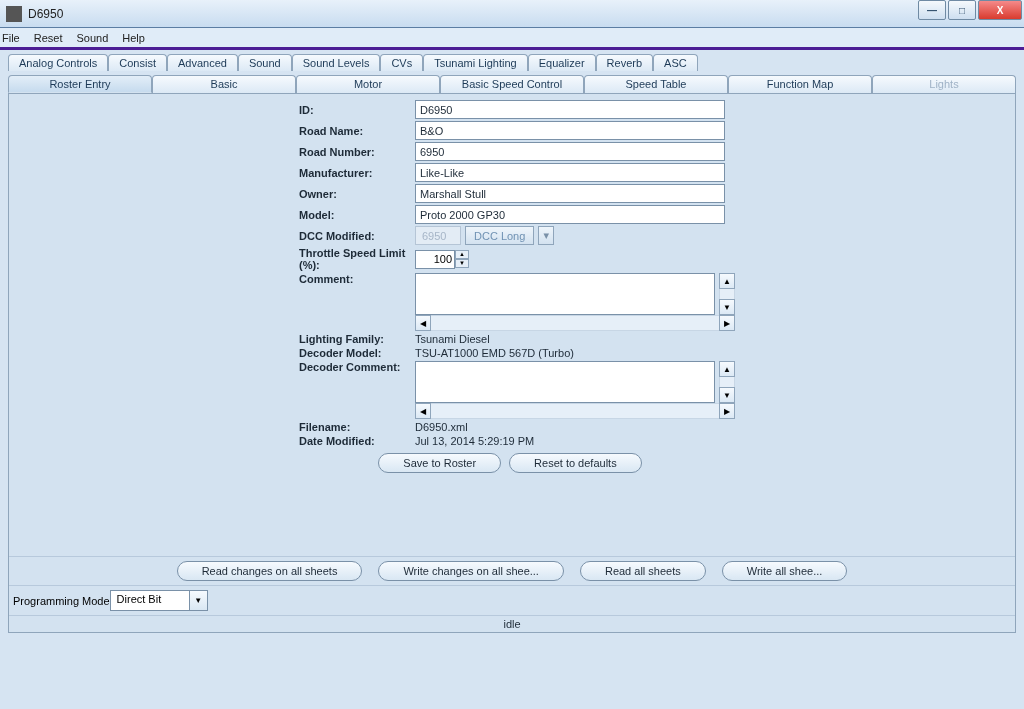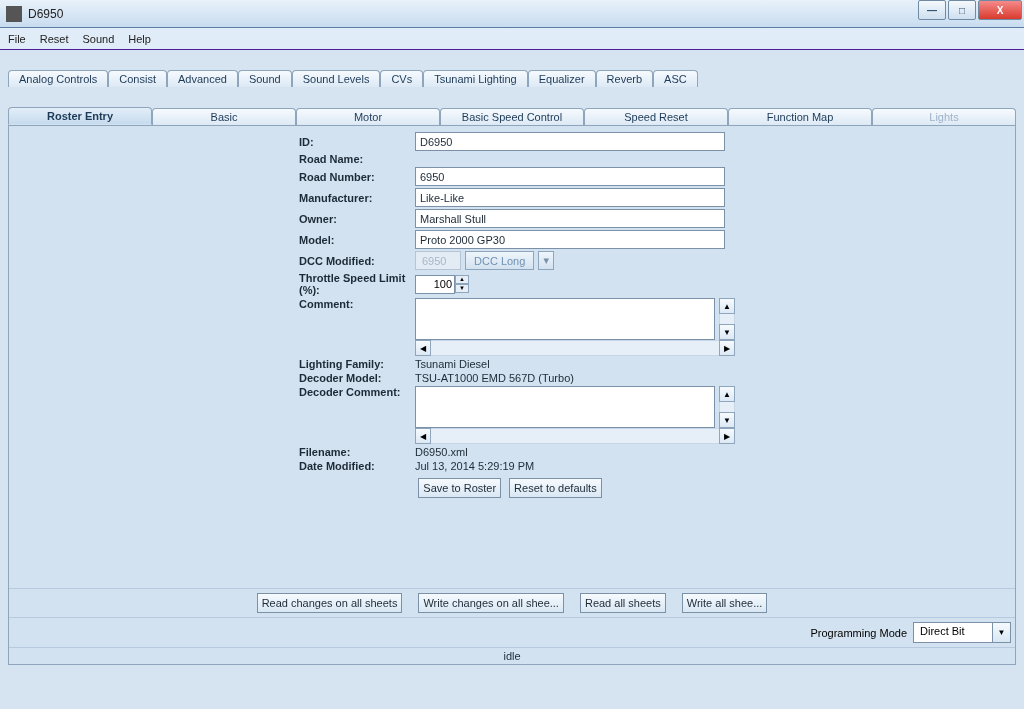--- a/index.html
+++ b/index.html
@@ -6,28 +6,28 @@
 body { background: #d6e4f2; overflow: hidden; }
 
 .titlebar { height: 28px; background: linear-gradient(#e8f1fa, #c8dcf0); border-bottom: 1px solid #5b7da3; display: flex; align-items: center; padding-left: 6px; position: relative; }
 .titlebar .icon { width: 16px; height: 16px; background: #555; margin-right: 6px; display:inline-block; }
 .titlebar .title { font-size: 12px; color: #222; }
 .winbtns { position: absolute; right: 2px; top: 0; display:flex; }
 .winbtn { width: 28px; height: 20px; border: 1px solid #6f8aa3; margin-left: 2px; display:flex; align-items:center; justify-content:center; font-size: 10px; font-weight:bold; border-radius: 2px; }
 .winbtn.min, .winbtn.max { background: linear-gradient(#f5f9fc,#cedff0); color:#33506d; }
 .winbtn.close { background: linear-gradient(#f58a8a,#d93b2e); color: #fff; width: 44px; }
 
-.menubar { height: 22px; background: #e0ecf8; display:flex; align-items:center; padding-left: 8px; gap: 14px; border-bottom: 1px solid #4c1d95; }
+.menubar { height: 22px; background: #e0ecf8; display:flex; align-items:center; padding-left: 2px; gap: 14px; border-bottom: 3px solid #4c1d95; }
 .menubar span { color: #222; cursor: default; }
 
 .outer { padding: 0 8px 8px 8px; }
 
-.tabrow { display:flex; border-bottom: 0; margin-top: 20px; align-items: center; }
+.tabrow { display:flex; border-bottom: 0; margin-top: 4px; }
 .tab { border: 1px solid #8fa5bb; border-bottom: none; border-top-left-radius: 4px; border-top-right-radius: 4px; padding: 2px 10px; background: linear-gradient(#f6fafe,#dce9f5); margin-right: 0px; color: #1d3a57; cursor: default; white-space: nowrap; }
-.tab.selected { background: linear-gradient(#e3eef8,#c6dbee); font-weight: bold; border-bottom: 1px solid #d3e2f0; }
+.tab.selected { background: linear-gradient(#e3eef8,#c6dbee); font-weight: normal; border-bottom: 1px solid #d3e2f0; }
 .tab.light { color:#9fb2c6; }
 .tabrow2 .tab { flex:1; text-align:center; }
 
 .panel { border: 1px solid #8fa5bb; background: #d3e2f0; min-height: 540px; padding: 6px; position: relative; }
 
 .form-area { margin-left: 260px; width: 470px; }
 .row { display:flex; align-items:center; margin-bottom: 2px; }
 .row .lbl { width: 140px; font-weight: bold; color: #1d2a37; padding-left: 24px; }
 .txt { border: 1px solid #7a91a8; background: #fff; padding: 1px 4px; height: 19px; width: 310px; color: #1d2a37; }
 .dcc-addr { display:flex; gap:4px; align-items:center; }
@@ -39,26 +39,26 @@
 .spin .spbtns { display:flex; flex-direction:column; }
 .spin .spbtn { width:14px; height:9px; border:1px solid #8fa5bb; background:#e6eff8; font-size:6px; display:flex; align-items:center; justify-content:center; }
 .tarea-wrap { position:relative; width:320px; }
 .tarea { width:300px; height:42px; border:1px solid #7a91a8; background:#fff; resize:none; }
 .vsb { position:absolute; right:0; top:0; width:16px; height:42px; display:flex; flex-direction:column; }
 .sbtn { width:16px; height:16px; border:1px solid #8fa5bb; background:linear-gradient(#f6fafe,#dce9f5); font-size:8px; display:flex; align-items:center; justify-content:center; }
 .sbar { flex:1; background:#e6eff8; border-left:1px solid #c7d6e5; border-right:1px solid #c7d6e5; }
 .hsb { display:flex; width:320px; height:16px; margin-top:-2px; }
 .hsb .sbar { border-top:1px solid #c7d6e5; border-bottom:1px solid #c7d6e5; border-left:none; border-right:none; }
 .static { color:#1d2a37; }
-.btn { border:1px solid #7a91a8; background:linear-gradient(#f6fafe,#d9e7f3); padding:3px 4px; border-radius:0; color:#1d2a37; cursor:default; }
+.btn { border:1px solid #7a91a8; background:linear-gradient(#f6fafe,#d9e7f3); padding:3px 24px; border-radius:10px; color:#1d2a37; cursor:default; }
 .btncenter { display:flex; gap:8px; justify-content:center; margin-top:6px; }
 
 .bottom { position:absolute; left:0; right:0; bottom:0; }
 .bottom .bar { border-top:1px solid #b7c9dc; background:#d3e2f0; padding:4px; display:flex; justify-content:center; gap:16px; }
-.bottom .bar2 { display:flex; justify-content:flex-end; align-items:center; gap:6px; padding:4px; background:#d3e2f0; border-top:1px solid #b7c9dc; }
+.bottom .bar2 { display:flex; justify-content:flex-start; align-items:center; padding:4px; background:#d3e2f0; border-top:1px solid #b7c9dc; }
 .bottom .status { text-align:center; background:#d3e2f0; border-top:1px solid #b7c9dc; padding:2px; color:#1d2a37; }
 .select { display:flex;border-radius:7px; }
 .select .sval { border:1px solid #7a91a8; background:#fff; padding:2px 6px; width:80px; height:21px; }
 .select .sbtn2 { width:18px; height:21px; border:1px solid #7a91a8; border-left:none; background:linear-gradient(#f6fafe,#d9e7f3); display:flex; align-items:center; justify-content:center; font-size:8px; }
 </style>
 </head>
 <body>
 
 <div class="titlebar">
   <span class="icon"></span>
@@ -88,33 +88,34 @@
     <div class="tab">Tsunami Lighting</div>
     <div class="tab">Equalizer</div>
     <div class="tab">Reverb</div>
     <div class="tab">ASC</div>
   </div>
   <div class="tabrow tabrow2">
     <div class="tab selected">Roster Entry</div>
     <div class="tab">Basic</div>
     <div class="tab">Motor</div>
     <div class="tab">Basic Speed Control</div>
-    <div class="tab">Speed Reset</div>
+    <div class="tab">Speed Table</div>
     <div class="tab">Function Map</div>
     <div class="tab light">Lights</div>
   </div>
 
   <div class="panel">
     <div class="form-area">
       <div class="row">
           <div class="lbl">ID:</div>
           <input class="txt" value="D6950" style="">
         </div>
       <div class="row">
           <div class="lbl">Road Name:</div>
+          <input class="txt" value="B&amp;O" style="">
         </div>
       <div class="row">
           <div class="lbl">Road Number:</div>
           <input class="txt" value="6950" style="">
         </div>
       <div class="row">
           <div class="lbl">Manufacturer:</div>
           <input class="txt" value="Like-Like" style="">
         </div>
       <div class="row">

